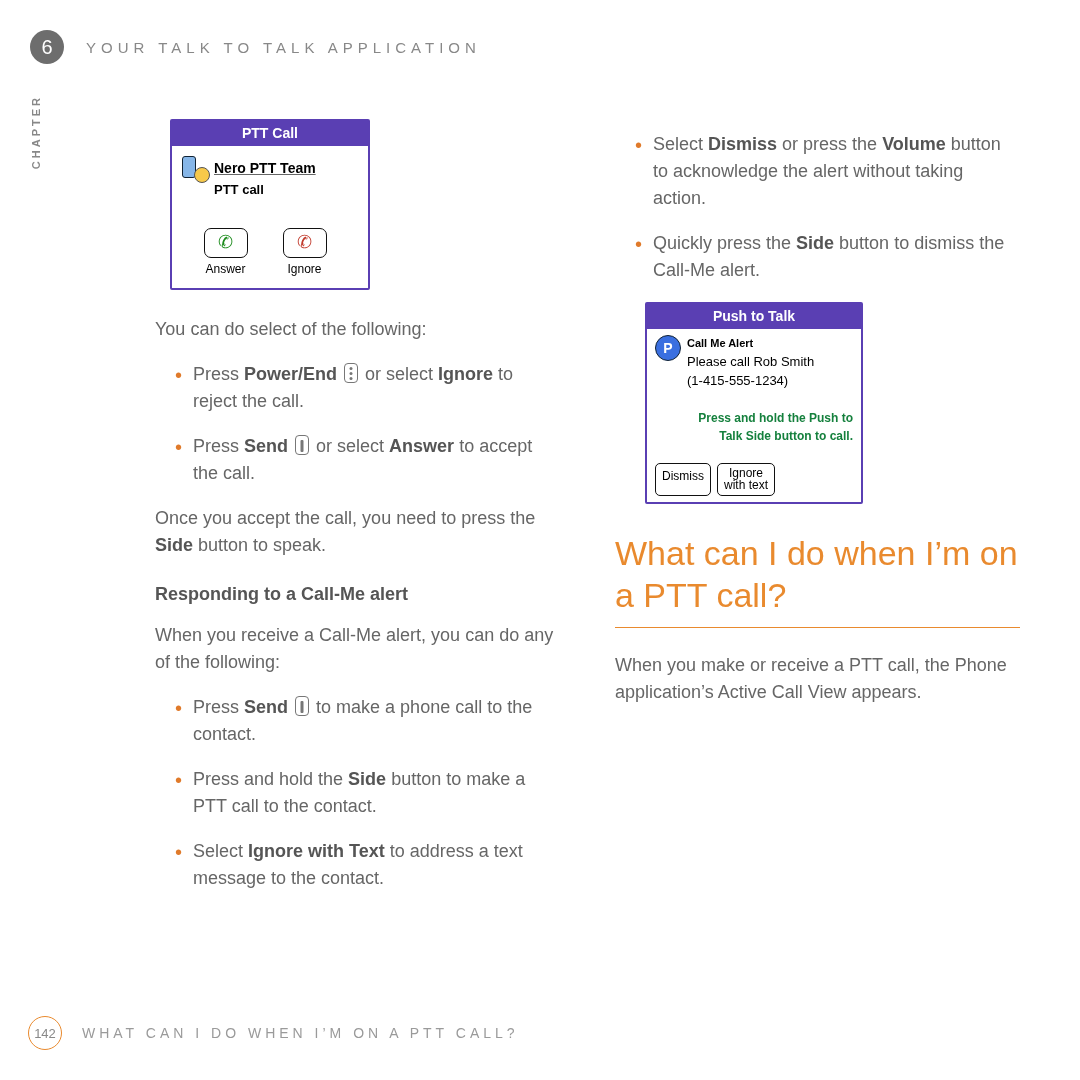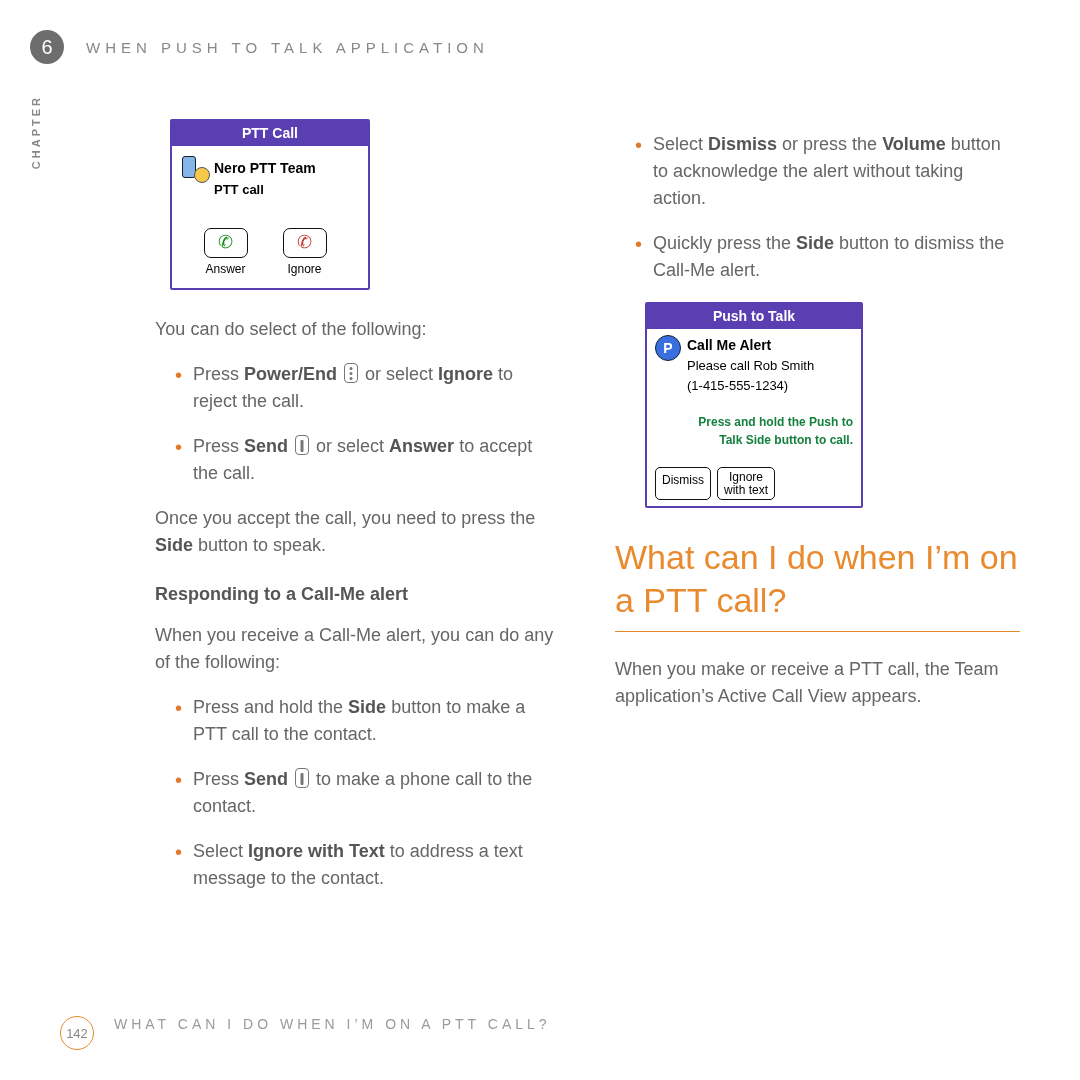--- a/index.html
+++ b/index.html
@@ -12,63 +12,63 @@
   .content { display: flex; gap: 55px; margin-top: 55px; margin-left: 120px; }
   .col { width: 415px; font-size: 18px; line-height: 1.5; color: #666; }
   ul.bul { list-style: none; padding-left: 20px; }
   ul.bul li { position: relative; margin: 18px 0; padding-left: 18px; }
   ul.bul li::before { content: "•"; position: absolute; left: 0; color: #e07a2a; font-size: 20px; line-height: 1; top: 4px; }
   .strong { font-weight: bold; color: #555; }
   .para { margin: 14px 0; }
   .sub-heading { font-weight: bold; color: #555; margin-top: 22px; margin-bottom: 6px; }
   .big-heading { color: #e98a2e; font-size: 34px; font-weight: 300; line-height: 1.25; margin: 28px 0 10px; }
   .orange-rule { border: none; border-top: 1px solid #e98a2e; margin: 8px 0 24px; }
-  .footer { position: absolute; left: 28px; bottom: 30px; display: flex; align-items: flex-start; gap: 20px; margin-left: 32px; }
+  .footer { position: absolute; left: 28px; bottom: 30px; display: flex; align-items: center; gap: 20px; }
   .page-badge { width: 34px; height: 34px; border-radius: 50%; border: 1.5px solid #e98a2e; color: #888; display: flex; align-items: center; justify-content: center; font-size: 13px; }
   .footer-title { letter-spacing: 4px; font-size: 14px; color: #9a9a9a; }
   
   .keyglyph { display: inline-block; width: 14px; height: 20px; border: 1.5px solid #777; border-radius: 4px; vertical-align: -3px; position: relative; margin: 0 2px; }
   .keyglyph .bar { position: absolute; left: 50%; top: 4px; width: 3px; height: 12px; background: #777; transform: translateX(-50%); border-radius: 1px; }
   .keyglyph .dots { position: absolute; left: 50%; top: 3px; transform: translateX(-50%); display: flex; flex-direction: column; gap: 2px; }
   .keyglyph .dots span { width: 3px; height: 3px; background: #777; border-radius: 50%; display: block; }
   
   .phone-mock { border: 2px solid #5a3fb3; background: #fff; border-radius: 2px; font-family: Arial, sans-serif; }
   .phone-titlebar { background: #5a3fb3; color: #fff; text-align: center; font-weight: bold; padding: 2px 0; font-size: 14px; }
   .phone-body { padding: 6px 8px; }
   .ptt-mock { width: 200px; margin-left: 15px; margin-bottom: 26px; }
-  .ptt-row { display: flex; align-items: center; gap: 6px; margin: 2px 0; }
+  .ptt-row { display: flex; align-items: center; gap: 6px; margin: 2px 0; text-decoration: underline; }
   .ptt-icon { width: 28px; height: 28px; position: relative; }
   .device-shape { width: 14px; height: 22px; background: #86b6e8; border: 1px solid #123; border-radius: 3px; position: absolute; left: 2px; top: 2px; }
   .face { width: 16px; height: 16px; border-radius: 50%; background: #f7c94a; border: 1px solid #555; position: absolute; right: -2px; bottom: -1px; }
   .ptt-name { font-weight: bold; font-size: 14px; color: #000; }
   .ptt-sub { font-weight: bold; font-size: 13px; color: #000; margin-left: 34px; margin-top: -4px; }
   .btn-row { display: flex; gap: 24px; margin: 28px 0 4px 18px; }
   .pbtn { width: 55px; text-align: center; }
   .pbtn .ibox { width: 44px; height: 30px; border: 1.5px solid #111; border-radius: 7px; margin: 0 auto; display:flex; align-items:center; justify-content:center; }
   .pbtn .lbl { font-size: 12px; color:#000; margin-top: 2px; }
   .handset { font-size: 18px; }
   .green { color: #1a8a1a; }
   .red { color: #c0392b; }
   
   .cm-mock { width: 218px; margin: 18px 0 0 30px; }
   .cm-header { display: flex; gap: 6px; align-items: flex-start; }
   .bubble { width: 26px; height: 26px; border-radius: 50%; background: #3a6fe0; border:1px solid #123; display:flex; align-items:center; justify-content:center; color:#fff; font-weight:bold; font-size:14px; }
-  .cm-title { font-weight: bold; font-size: 14px; color:#000; }
+  .cm-title { font-weight: bold; font-size: 11px; color:#000; }
   .cm-sub { font-size: 13px; color:#000; }
   .cm-instr { font-weight: bold; font-size: 12px; color:#15803d; margin: 18px 0 18px 28px; line-height: 1.5; text-align: right; }
   .cm-btns { display: flex; gap: 6px; margin-top: 6px; }
   .cm-btn { border: 1.5px solid #111; border-radius: 5px; padding: 3px 6px; font-size: 12px; color:#000; text-align:center; }
 </style>
 </head>
 <body>
 
 <div class="page">
   <div class="header">
     <div class="chapter-badge">6</div>
-    <div class="header-title">WHEN PUSH TO TALK APPLICATION</div>
+    <div class="header-title">YOUR TALK TO TALK APPLICATION</div>
   </div>
 
   <div class="sidelabel">CHAPTER</div>
 
   <div class="content">
 
     <div class="col">
 
       <div class="phone-mock ptt-mock">
         <div class="phone-titlebar">PTT Call</div>
@@ -116,26 +116,26 @@
         </li>
       </ul>
       <p class="para">
         <span>Once you accept the call, you need to press the </span><span class="strong">Side</span><span> button to speak.</span>
       </p>
 
       <p class="sub-heading">Responding to a Call-Me alert</p>
       <p class="para">When you receive a Call-Me alert, you can do any of the following:</p>
       <ul class="bul">
         <li>
-          <span>Press and hold the </span><span class="strong">Side</span><span> button to make a PTT call to the contact.</span>
-        </li>
-        <li>
           <span>Press </span><span class="strong">Send</span>
           <span class="keyglyph"><span class="bar"></span></span>
           <span> to make a phone call to the contact.</span>
+        </li>
+        <li>
+          <span>Press and hold the </span><span class="strong">Side</span><span> button to make a PTT call to the contact.</span>
         </li>
         <li>
           <span>Select </span><span class="strong">Ignore with Text</span><span> to address a text message to the contact.</span>
         </li>
       </ul>
     </div>
 
     <div class="col">
       <ul class="bul" style="margin-top:-6px;">
         <li>
@@ -163,21 +163,21 @@
             <div class="cm-btn" style="line-height:1.05;">
               <div>Ignore</div>
               <div>with text</div>
             </div>
           </div>
         </div>
       </div>
 
       <h2 class="big-heading">What can I do when I’m on a PTT call?</h2>
       <hr class="orange-rule">
-      <p class="para">When you make or receive a PTT call, the Team application’s Active Call View appears.</p>
+      <p class="para">When you make or receive a PTT call, the Phone application’s Active Call View appears.</p>
     </div>
   </div>
 
   <div class="footer">
     <div class="page-badge">142</div>
     <div class="footer-title">WHAT CAN I DO WHEN I’M ON A PTT CALL?</div>
   </div>
 </div>
 
 </body></html>

